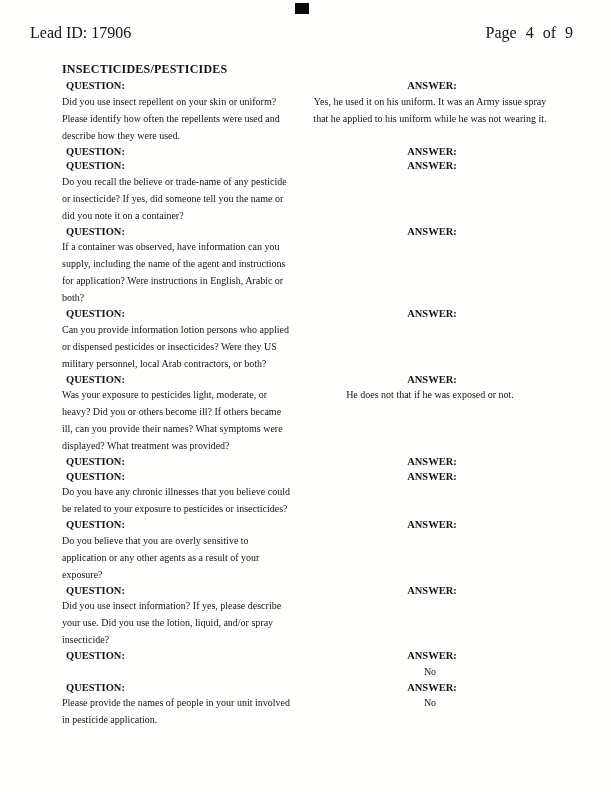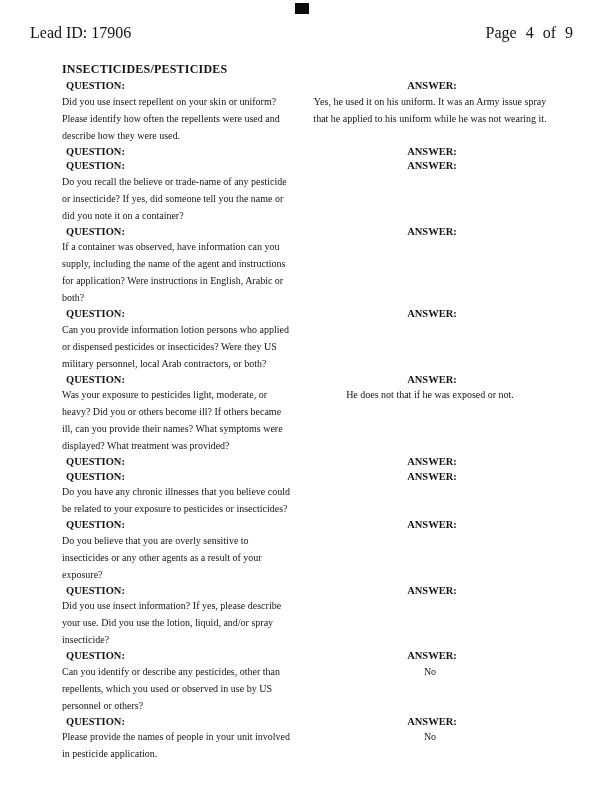--- a/index.html
+++ b/index.html
@@ -169,21 +169,21 @@
     </div>
     <div class="a-col">
       <div class="a-label">ANSWER:</div>
 
     </div>
   </div>
 
   <div class="qa-row">
     <div class="q-col">
       <div class="q-label">QUESTION:</div>
-      <div class="q-text">Do you believe that you are overly sensitive to insecticides or any other agents as a result of your exposure?</div>
+      <div class="q-text">Do you believe that you are overly sensitive to application or any other agents as a result of your exposure?</div>
     </div>
     <div class="a-col">
       <div class="a-label">ANSWER:</div>
 
     </div>
   </div>
 
   <div class="qa-row">
     <div class="q-col">
       <div class="q-label">QUESTION:</div>
@@ -191,21 +191,20 @@
     </div>
     <div class="a-col">
       <div class="a-label">ANSWER:</div>
 
     </div>
   </div>
 
   <div class="qa-row">
     <div class="q-col">
       <div class="q-label">QUESTION:</div>
-      <div class="q-text">Can you identify or describe any pesticides, other than repellents, which you used or observed in use by US personnel or others?</div>
     </div>
     <div class="a-col">
       <div class="a-label">ANSWER:</div>
       <div class="a-text">No</div>
     </div>
   </div>
 
   <div class="qa-row">
     <div class="q-col">
       <div class="q-label">QUESTION:</div>

